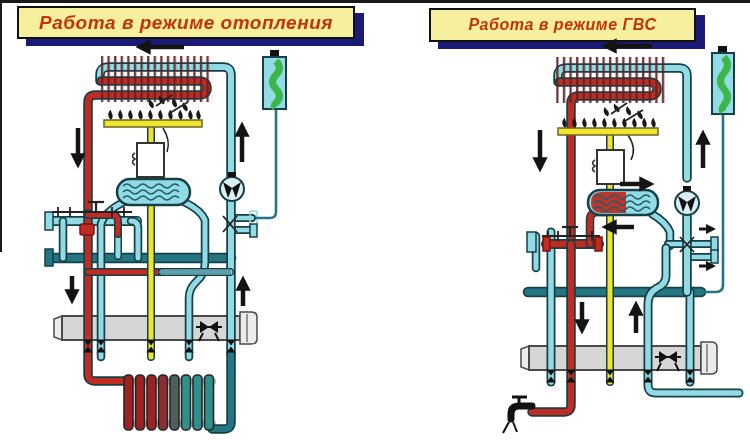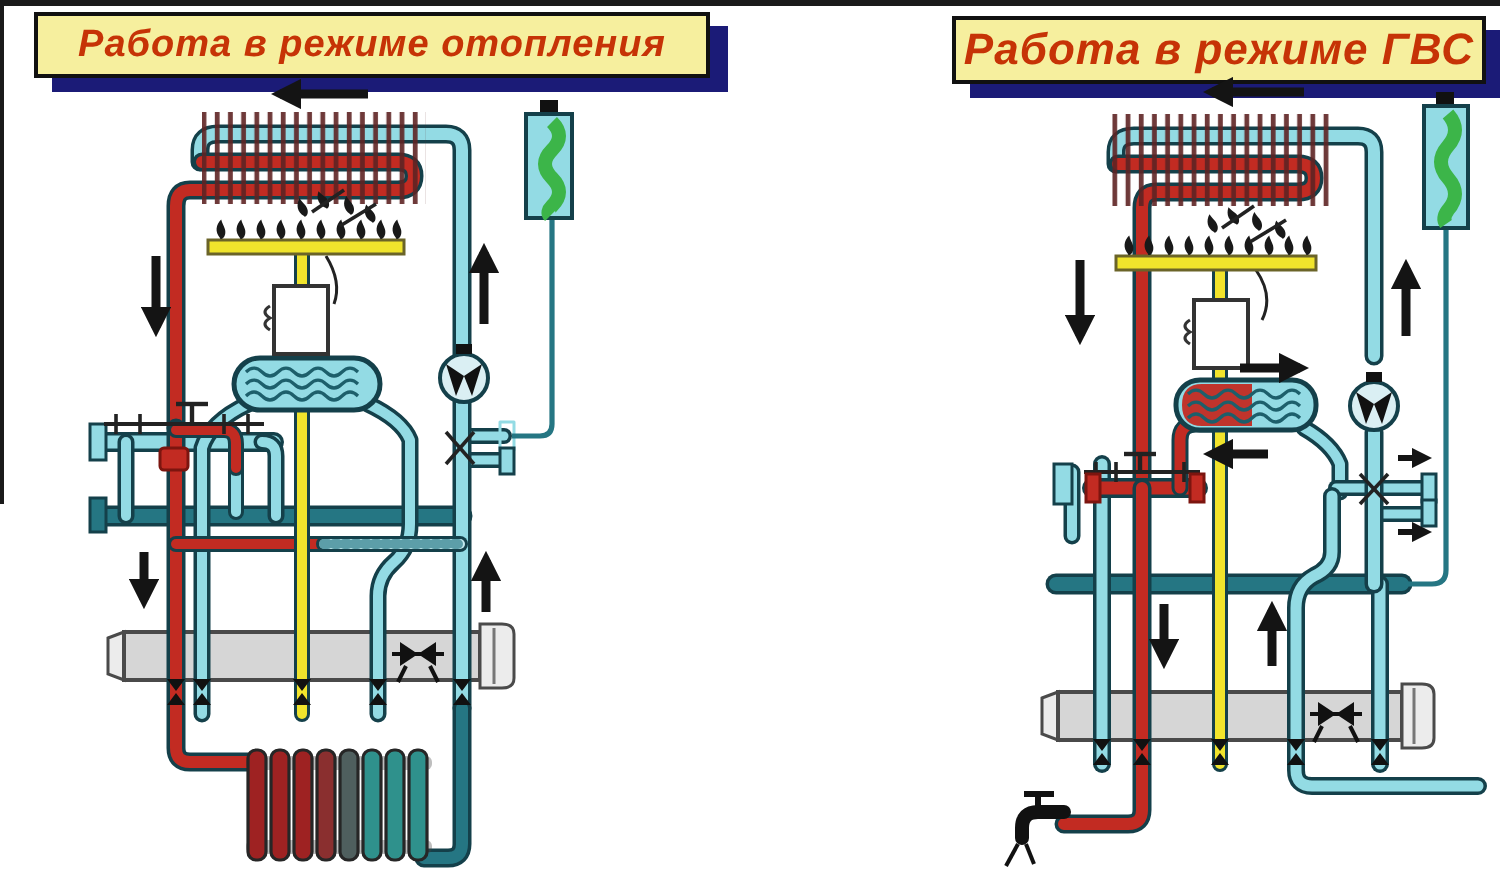--- a/index.html
+++ b/index.html
@@ -4,21 +4,21 @@
 <style>
   html,body{margin:0;padding:0;background:#fff;}
   .stage{position:relative;width:750px;height:440px;background:var(--page_bg);overflow:hidden;
          font-family:"Liberation Sans",sans-serif;}
   .topline{position:absolute;left:0;top:0;width:750px;height:3px;background:var(--frame);}
   .leftline{position:absolute;left:0;top:0;width:2px;height:252px;background:var(--frame);}
   .banner{position:absolute;background:var(--banner_bg);border:2px solid var(--banner_border);
           box-shadow:9px 7px 0 var(--banner_shadow);display:flex;align-items:center;justify-content:center;
           font-style:italic;font-weight:bold;color:var(--title_color);letter-spacing:.5px;}
   .banner-left{left:17px;top:6px;width:334px;height:29px;font-size:19px;}
-  .banner-right{left:476px;top:8px;width:263px;height:30px;font-size:22px;}
+  .banner-right{left:429px;top:8px;width:263px;height:30px;font-size:16px;}
   svg{position:absolute;left:0;top:0;}
   .po{fill:none;stroke:var(--outline);stroke-linecap:round;stroke-linejoin:round;}
   .pc{fill:none;stroke-linecap:round;stroke-linejoin:round;}
   .c-red{stroke:var(--red);} .c-cyan{stroke:var(--cyan);} .c-teal{stroke:var(--teal_dark);}
   .c-gas{stroke:var(--yellow);} .c-hatch{stroke:var(--hatch_base);} .c-hatch2{stroke:var(--teal_dark);}
   .thin{fill:none;stroke:var(--teal_dark);stroke-width:2.6;}
   .finline{stroke:var(--fin);stroke-width:2.4;}
   .wave{fill:none;stroke:var(--wave);stroke-width:1.6;}
   .arrow{fill:none;stroke:var(--arrow);stroke-width:4.5;marker-end:url(#ah);}
   .arrow-s{fill:none;stroke:var(--arrow);stroke-width:3;marker-end:url(#ah);}

